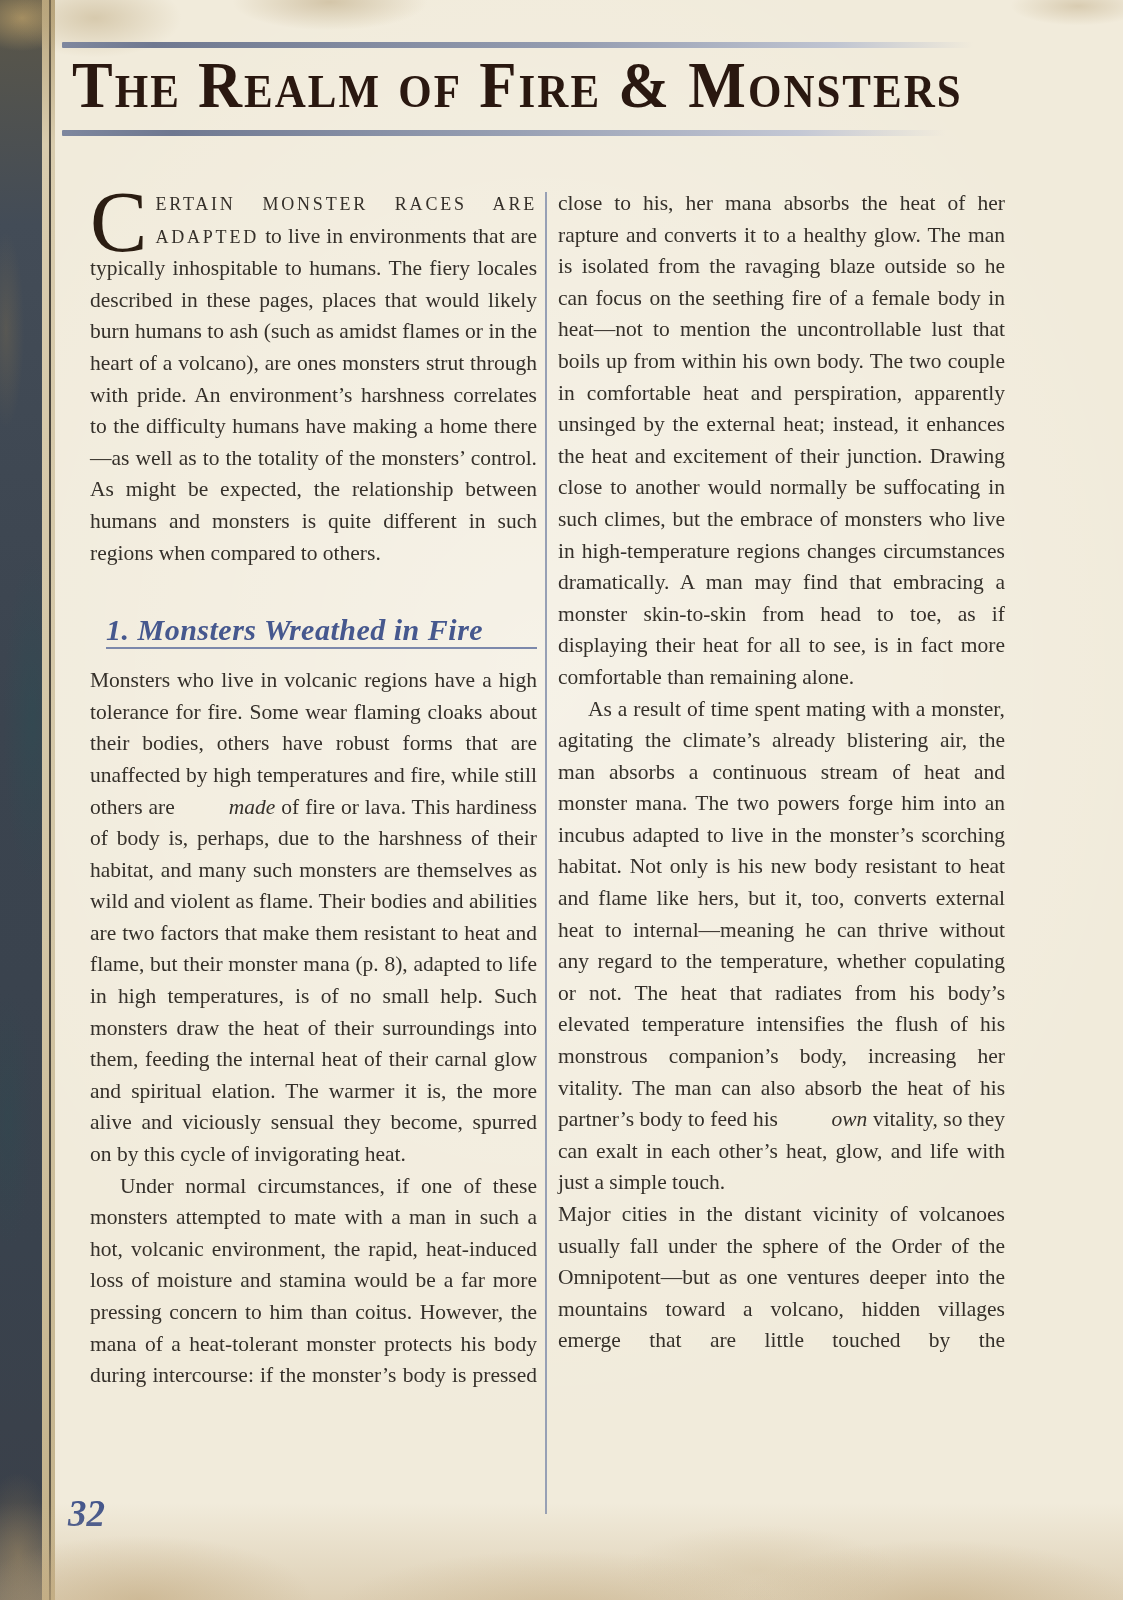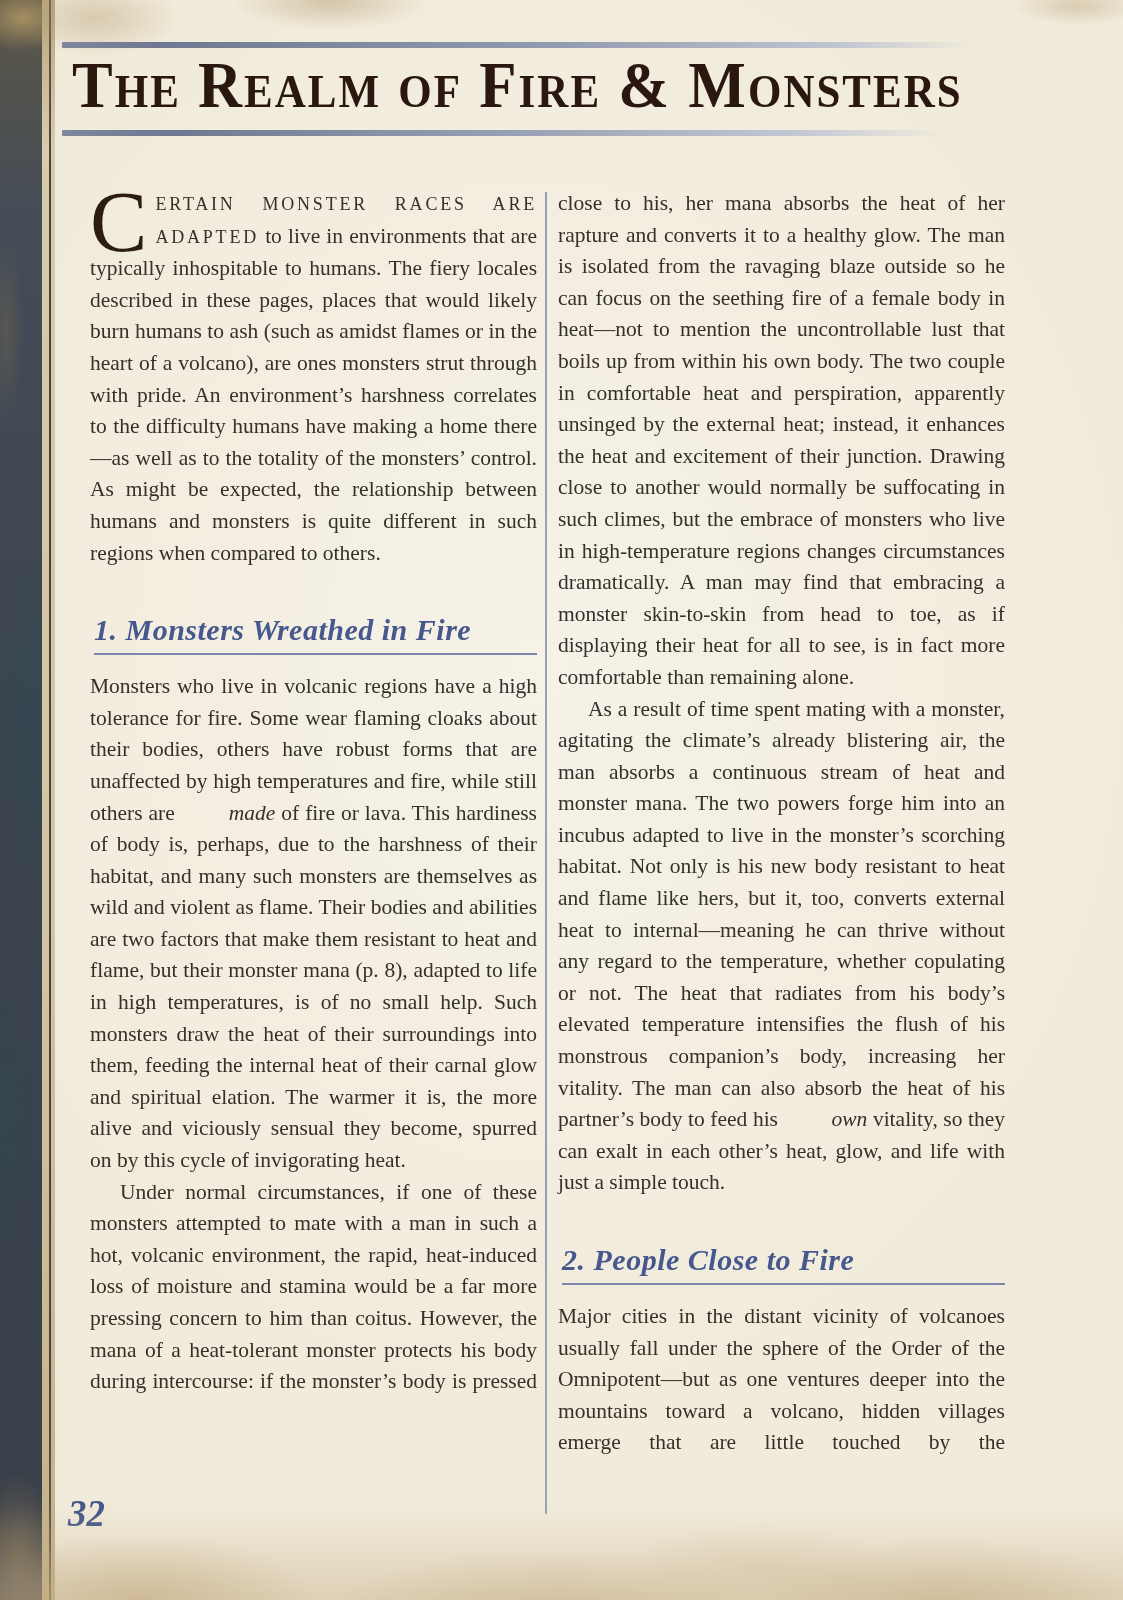--- a/index.html
+++ b/index.html
@@ -95,22 +95,21 @@
     padding:4px 8px 0 0;
     color:#2b1d12;
     font-weight:400;
   }
   .lead-in{
     font-size:18px;
     letter-spacing:2.8px;
   }
   .em{font-style:italic;margin-left:48px;}
   h2.section-heading{
-    margin:44px 0 16px 4px;
-    padding-bottom:6px;
+    margin:44px 0 16px 16px;
     font-size:30px;
     line-height:34px;
     font-style:italic;
     font-weight:bold;
     color:#46588e;
     border-bottom:2.5px solid #7c88ab;
     letter-spacing:0.5px;
   }
   .page-number{
     position:absolute;left:68px;top:1492px;
@@ -149,21 +148,20 @@
         <p class="body-text"><span>Monsters who live in volcanic regions have a high tolerance for fire. Some wear flaming cloaks about their bodies, others have robust forms that are unaffected by high temperatures and fire, while still others are </span><span class="em">made</span><span> of fire or lava. This hardiness of body is, perhaps, due to the harshness of their habitat, and many such monsters are themselves as wild and violent as flame. Their bodies and abilities are two factors that make them resistant to heat and flame, but their monster mana (p.&nbsp;8), adapted to life in high temperatures, is of no small help. Such monsters draw the heat of their surroundings into them, feeding the internal heat of their carnal glow and spiritual elation. The warmer it is, the more alive and viciously sensual they become, spurred on by this cycle of invigorating heat.</span></p>
 
         <p class="body-text indent cont-out">Under normal circumstances, if one of these monsters attempted to mate with a man in such a hot, volcanic environment, the rapid, heat-induced loss of moisture and stamina would be a far more pressing concern to him than coitus. However, the mana of a heat-tolerant monster protects his body during intercourse: if the monster’s body is pressed</p>
       </div>
 
       <div class="col">
         <p class="body-text">close to his, her mana absorbs the heat of her rapture and converts it to a healthy glow. The man is isolated from the ravaging blaze outside so he can focus on the seething fire of a female body in heat—not to mention the uncontrollable lust that boils up from within his own body. The two couple in comfortable heat and perspiration, apparently unsinged by the external heat; instead, it enhances the heat and excitement of their junction. Drawing close to another would normally be suffocating in such climes, but the embrace of monsters who live in high-temperature regions changes circumstances dramatically. A man may find that embracing a monster skin-to-skin from head to toe, as if displaying their heat for all to see, is in fact more comfortable than remaining alone.</p>
 
         <p class="body-text indent"><span>As a result of time spent mating with a monster, agitating the climate’s already blistering air, the man absorbs a continuous stream of heat and monster mana. The two powers forge him into an incubus adapted to live in the monster’s scorching habitat. Not only is his new body resistant to heat and flame like hers, but it, too, converts external heat to internal—meaning he can thrive without any regard to the temperature, whether copulating or not. The heat that radiates from his body’s elevated temperature intensifies the flush of his monstrous companion’s body, increasing her vitality. The man can also absorb the heat of his partner’s body to feed his </span><span class="em">own</span><span> vitality, so they can exalt in each other’s heat, glow, and life with just a simple touch.</span></p>
 
-        <h2 class="section-heading">2. People Close to Fire</h2>
 
         <p class="body-text cont-out">Major cities in the distant vicinity of volcanoes usually fall under the sphere of the Order of the Omnipotent—but as one ventures deeper into the mountains toward a volcano, hidden villages emerge that are little touched by the</p>
       </div>
 
     </div>
   </div>
 
   <div class="page-number">32</div>
 
   <div class="stain-bottom"></div>

